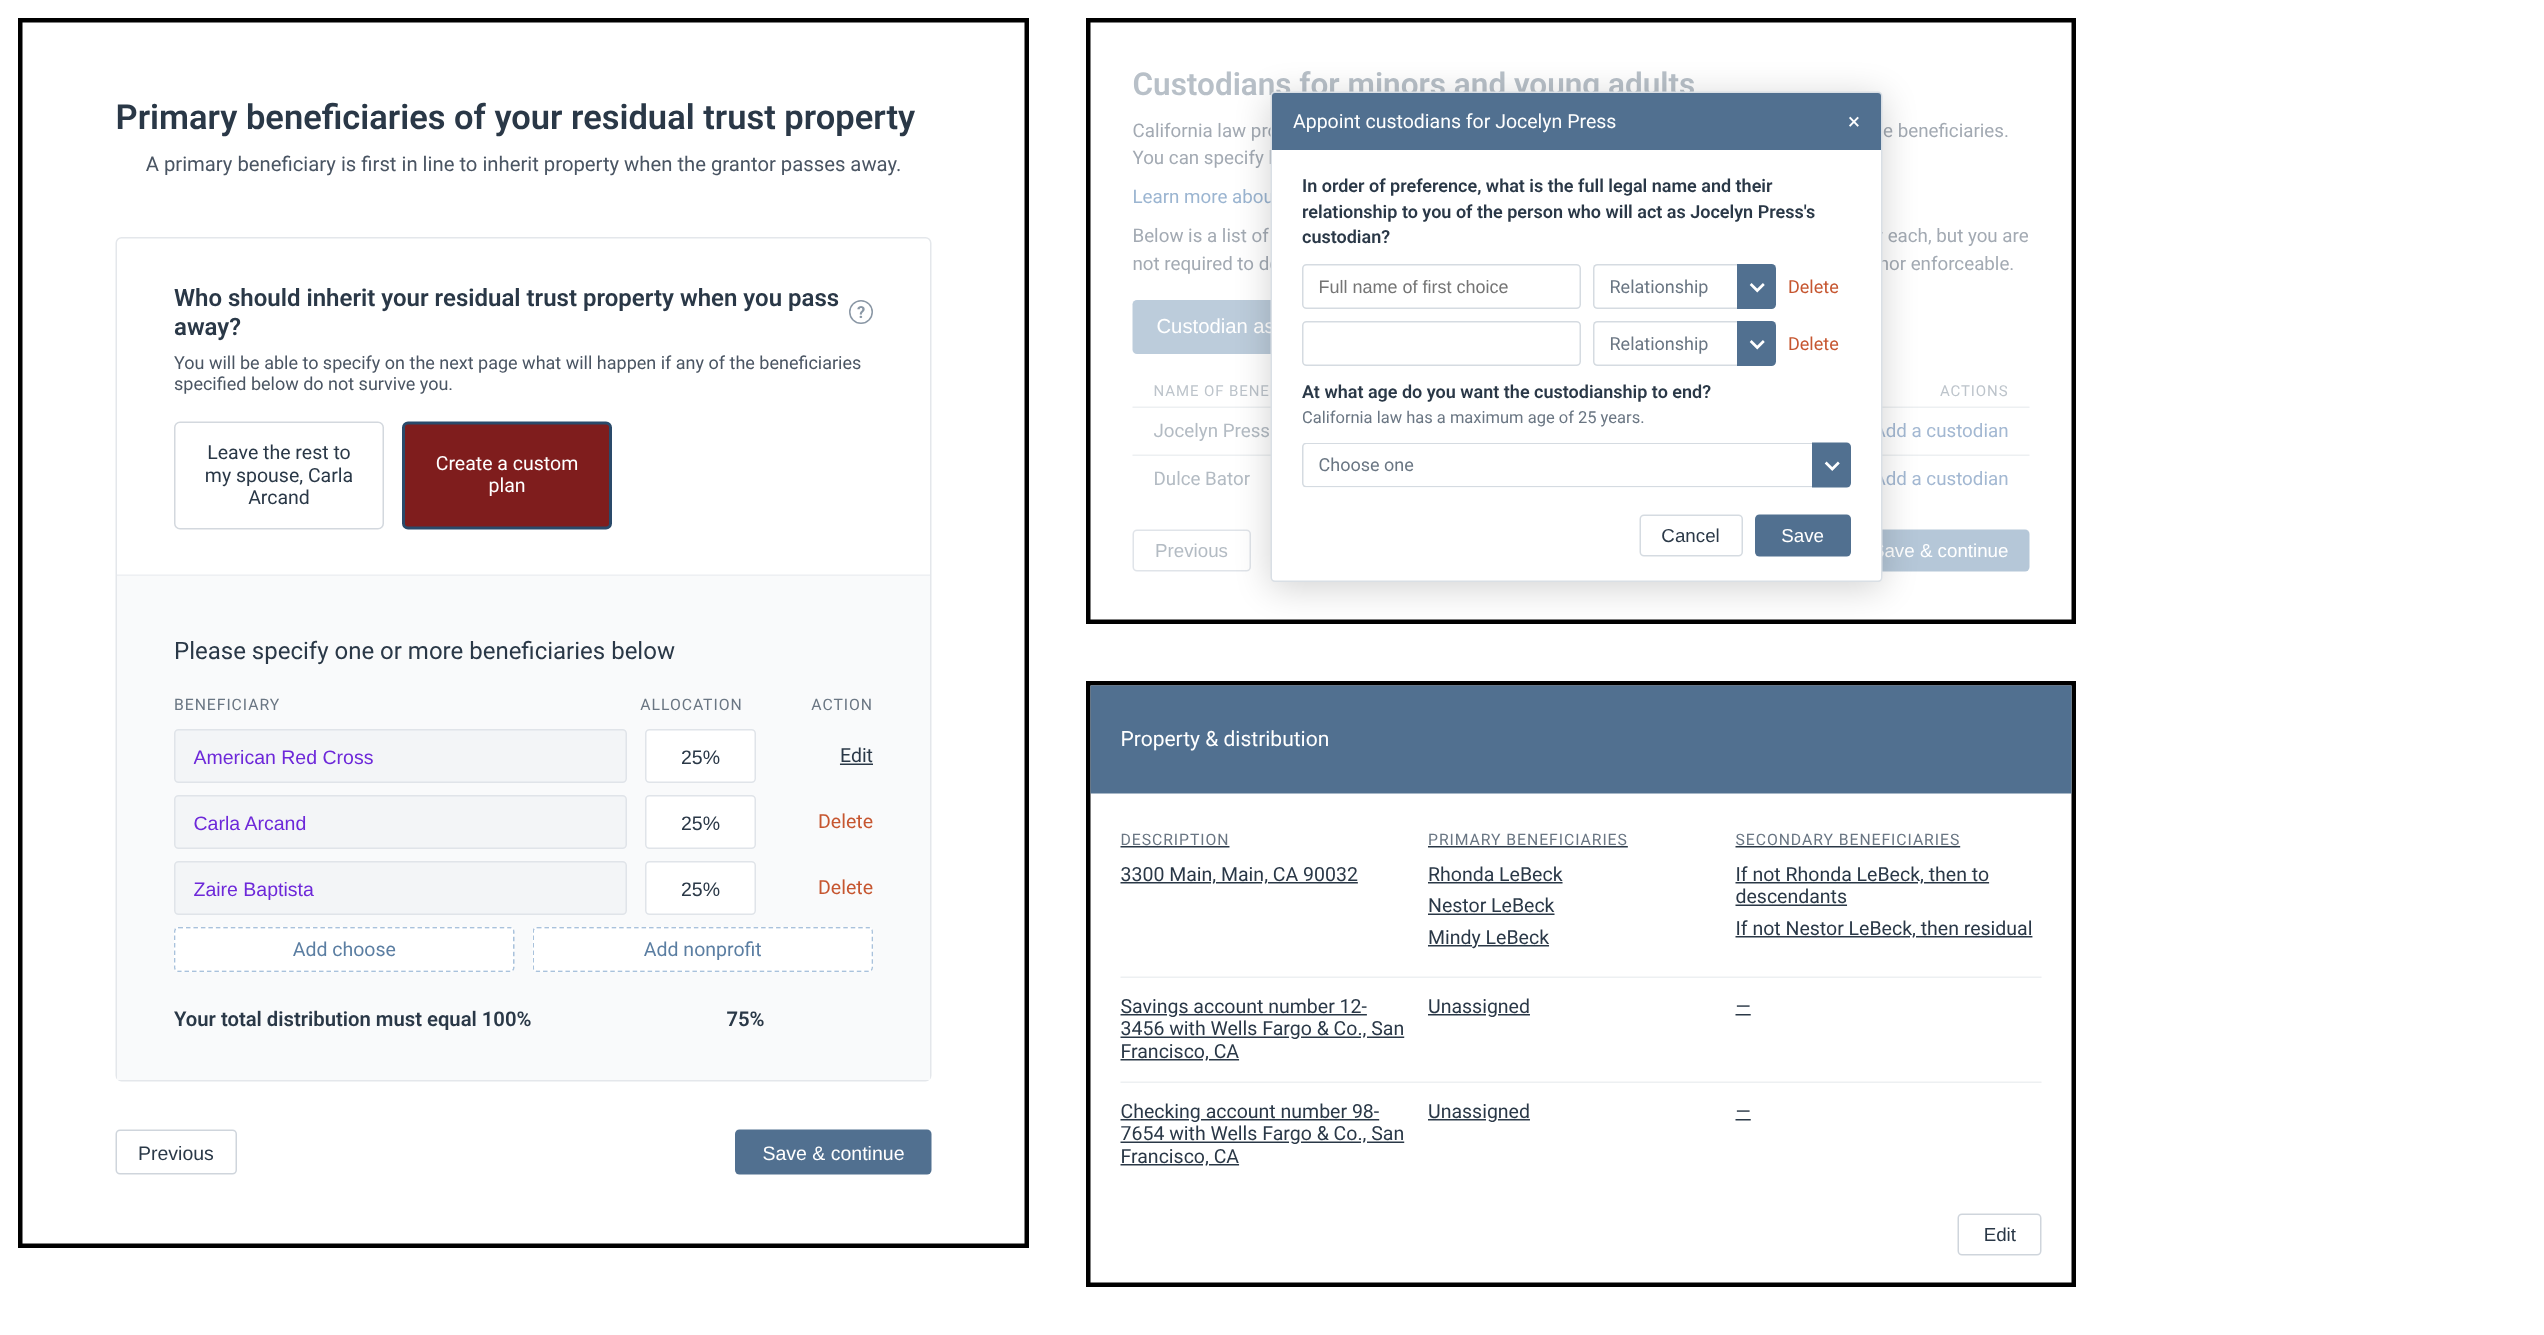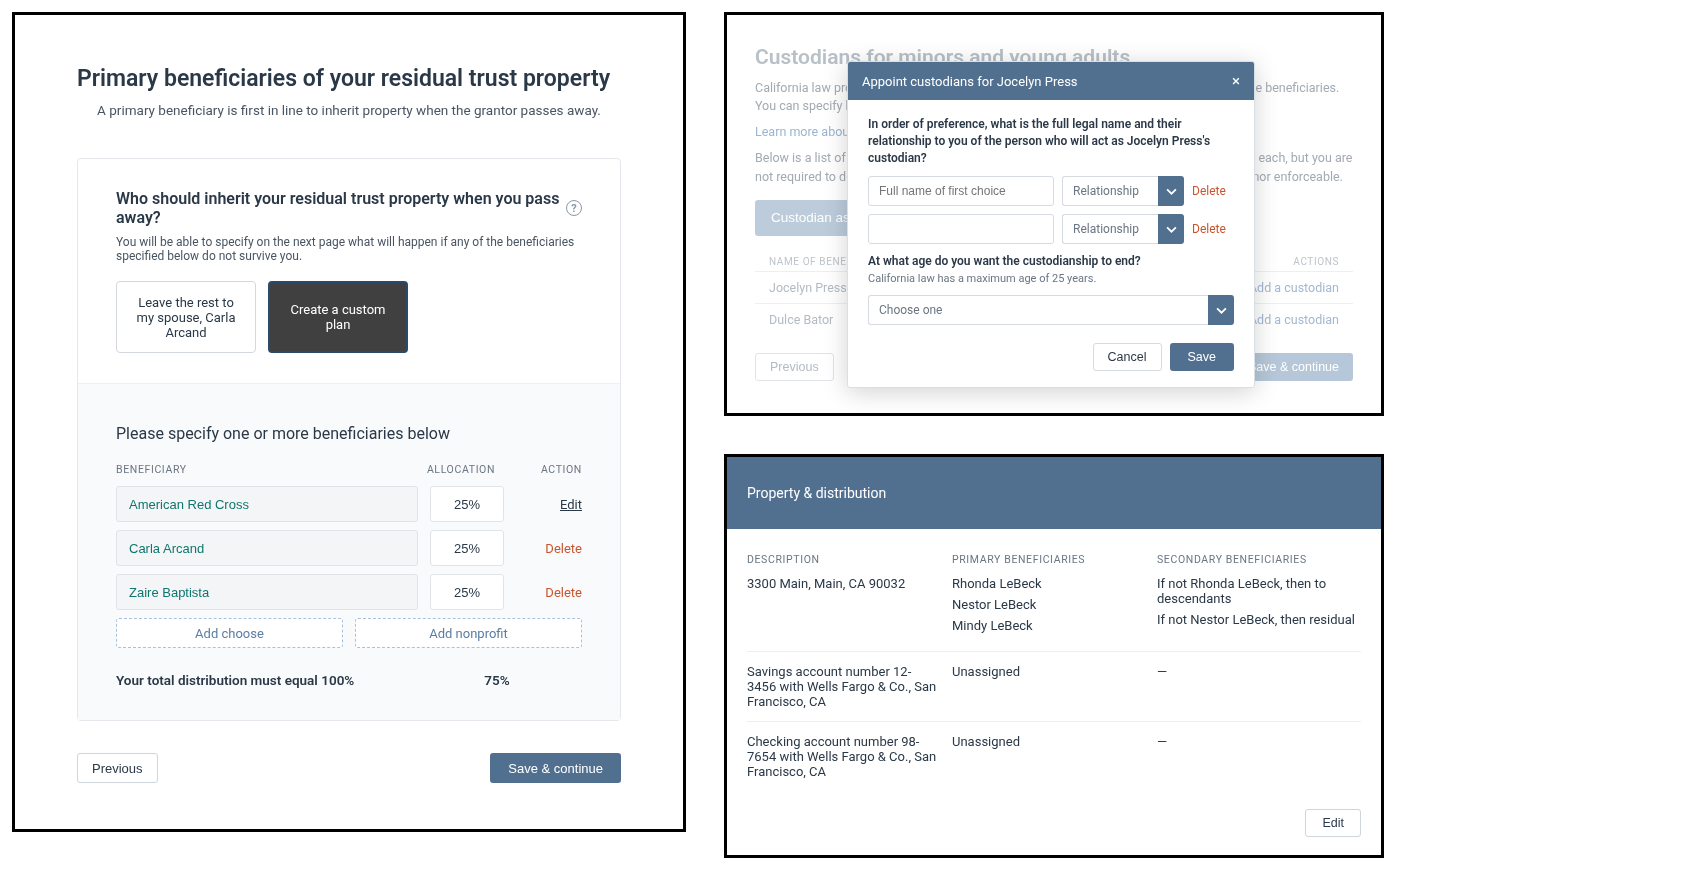--- a/index.html
+++ b/index.html
@@ -38,32 +38,32 @@
     font-size: 11px; color: #8a97a5; font-weight: 700;
   }
   .card-note { font-size: 12px; color: #4a5563; margin-bottom: 18px; }
   .plan-btns { display: flex; gap: 12px; }
   .plan-btn {
     width: 140px; height: 72px; border-radius: 4px; font-size: 13px;
     display: flex; align-items: center; justify-content: center; text-align: center;
     padding: 10px 14px; cursor: pointer;
   }
   .plan-btn.outline { border: 1px solid #d3d8de; background: #fff; color: #2a3847; }
-  .plan-btn.solid { border: 2px solid #2a4a6a; background: #404040; color: #fff; }
+  .plan-btn.solid { border: 2px solid #2a4a6a; background: #7f1d1d; color: #fff; }
 
   .card-lower { padding: 28px 38px 32px; background: #f9fafb; border-top: 1px solid #eef0f3; }
   .cl-title { font-size: 16px; color: #2a3847; margin-bottom: 20px; margin-top: 12px; }
   .ben-head { display: flex; font-size: 10.5px; letter-spacing: 0.06em; color: #6a7683; margin-bottom: 10px; }
   .col-name { flex: 1; }
   .col-alloc { width: 86px; text-align: center; }
   .col-action { width: 78px; text-align: right; }
   .ben-row { display: flex; gap: 12px; align-items: center; margin-bottom: 8px; }
   .ben-name-input {
     flex: 1; height: 36px; border: 1px solid #e0e4e9; background: #f3f5f7;
-    border-radius: 3px; padding: 0 12px; font-size: 13px; color: #0f766e;
+    border-radius: 3px; padding: 0 12px; font-size: 13px; color: #6d28d9;
   }
   .ben-alloc-input {
     width: 74px; height: 36px; border: 1px solid #e0e4e9; background: #fff;
     border-radius: 3px; text-align: center; font-size: 13px; color: #2a3847;
   }
   .ben-action { width: 66px; text-align: right; font-size: 13px; }
   .link-edit { color: #2a3847; text-decoration: underline; cursor:pointer; }
   .link-del { color: #c65630; cursor:pointer; }
   .add-btns { display: flex; gap: 12px; margin-top: 6px; margin-bottom: 24px; }
   .add-btn {
@@ -146,21 +146,21 @@
     flex:1; height: 30px; border:1px solid #d5dbe1; border-radius:3px 0 0 3px;
     display:flex; align-items:center; padding:0 10px; font-size:12px; color:#6a7683; border-right:none;
   }
   .modal-foot { padding: 12px 20px 16px; display:flex; justify-content:flex-end; gap: 8px; }
   .m-cancel { height: 28px; padding:0 14px; border:1px solid #d5dbe1; background:#fff; border-radius:3px; font-size:12.5px; color:#2a3847; cursor:pointer;}
   .m-save { height: 28px; padding:0 18px; border:none; background:#517090; color:#fff; border-radius:3px; font-size:12.5px; cursor:pointer;}
 
   
   .panel3 { }
   .p3-head { background:#517090; color:#fff; padding: 28px 20px; font-size: 14px; }
-  .p3-body { padding: 24px 20px 18px; }
+  .p3-body { padding: 24px 20px 18px; text-decoration: underline; }
   .p3-cols { display:flex; font-size:10.5px; letter-spacing:0.06em; color:#6a7683; margin-bottom: 10px; }
   .pc-desc{flex:0 0 205px;} .pc-prim{flex:0 0 205px;} .pc-sec{flex:1;}
   .p3-row { display:flex; font-size: 13px; color:#2a3847; padding: 12px 0; border-top:1px solid #edf0f2; }
   .p3-row:first-of-type { border-top:none; padding-top:0;}
   .p3-row .d{flex:0 0 205px; padding-right:14px;}
   .p3-row .p{flex:0 0 205px; padding-right:14px;}
   .p3-row .s{flex:1;}
   .p3-row .p div, .p3-row .s div { margin-bottom: 6px; }
   .p3-foot { display:flex; justify-content:flex-end; padding: 0 20px 18px; }
   .p3-edit { height:28px; padding:0 16px; border:1px solid #cfd5dc; background:#fff; border-radius:3px; font-size:12.5px; color:#2a3847; cursor:pointer;}

